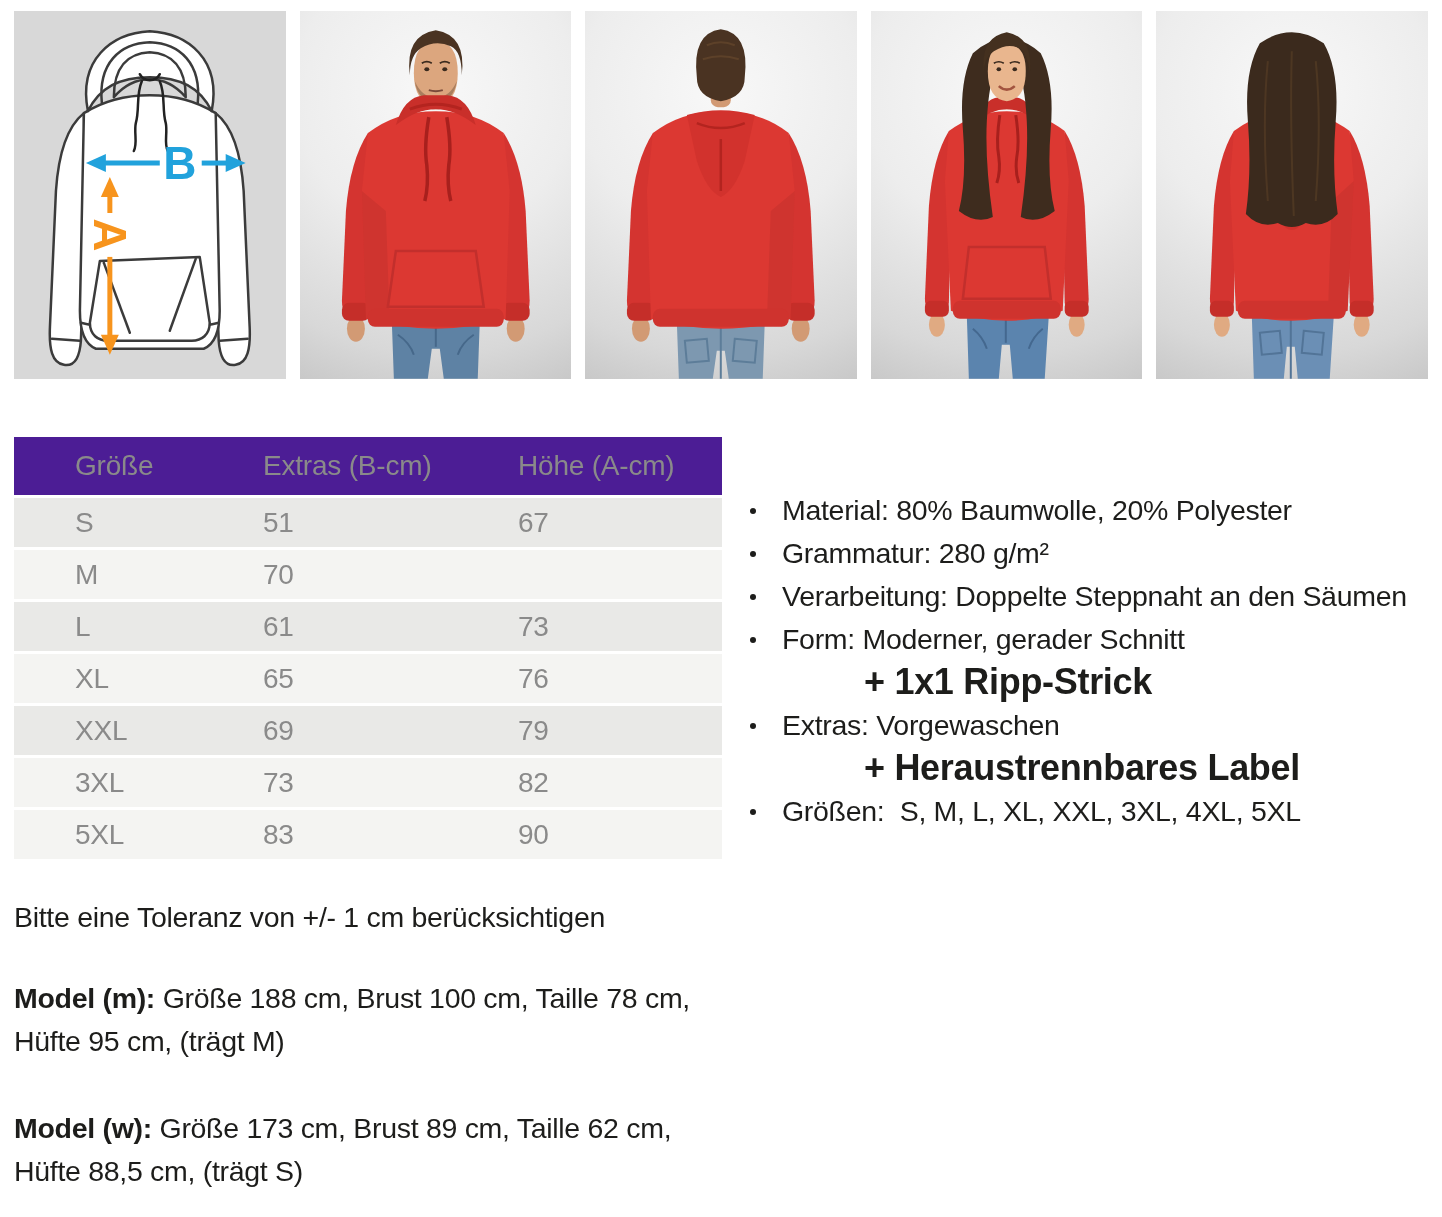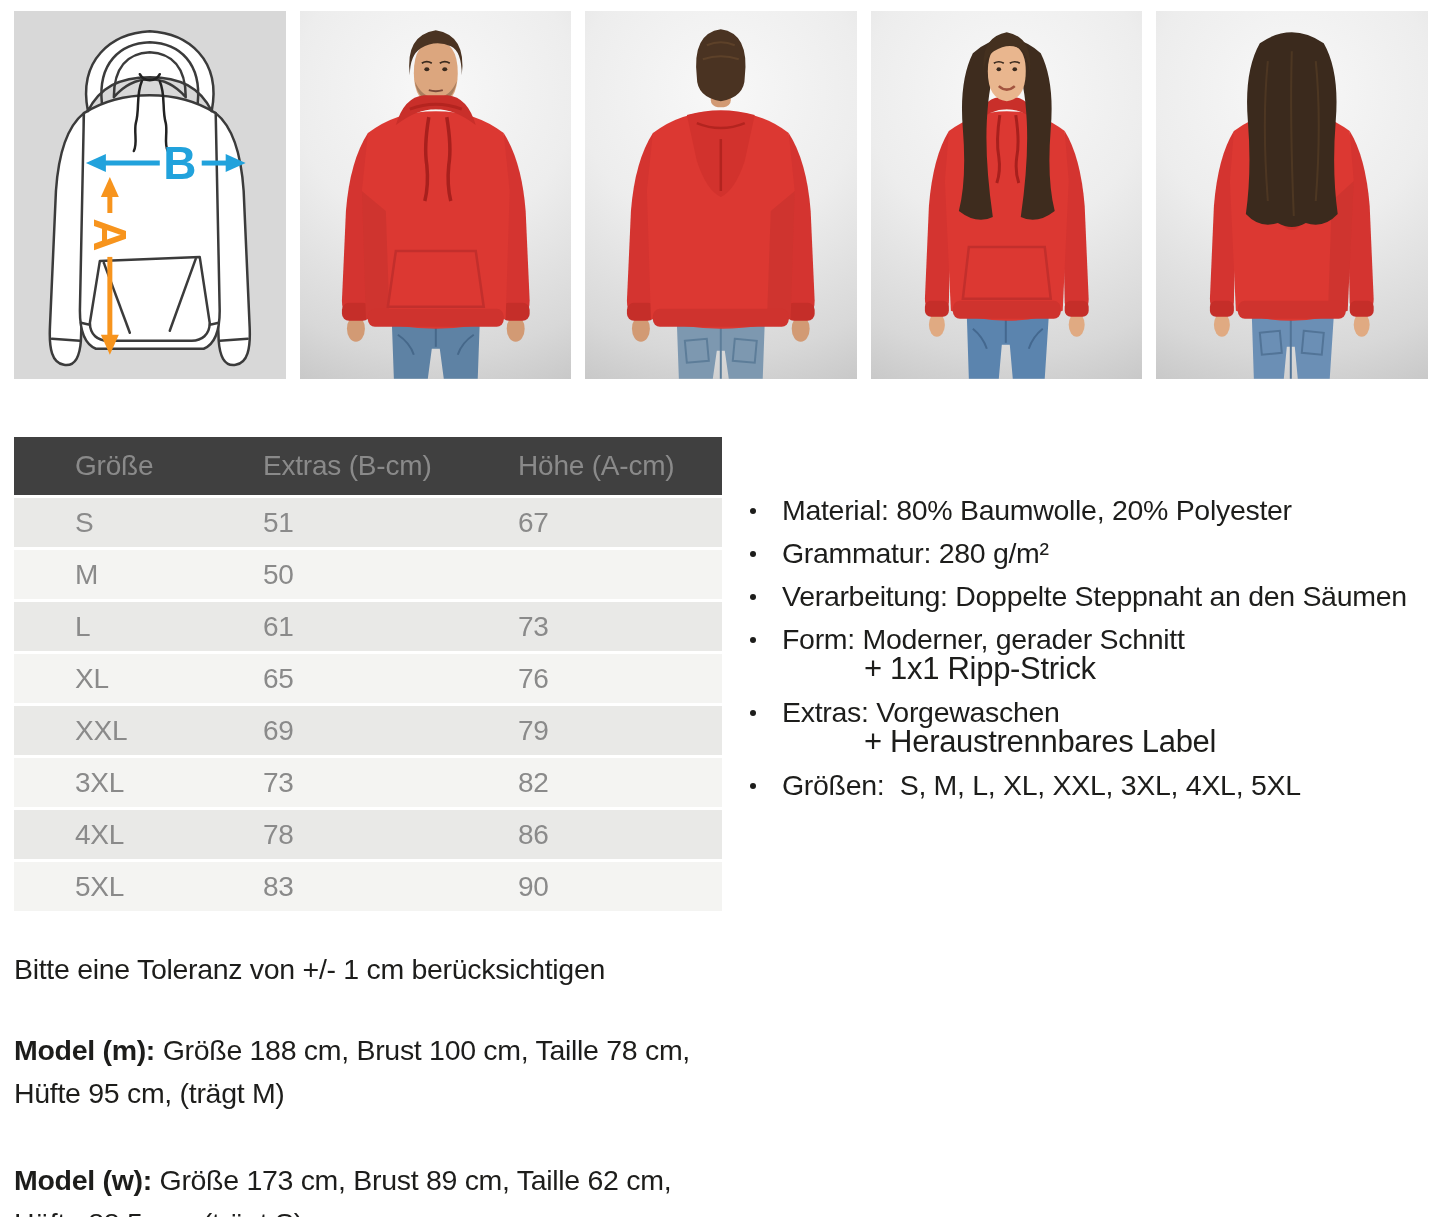--- a/index.html
+++ b/index.html
@@ -11,21 +11,21 @@
   .panel{flex:1;overflow:hidden;position:relative;}
   .panel.diagram{background:#d8d8d8;}
   .panel.photo{background:radial-gradient(130% 95% at 50% 22%, #f8f8f8 0%, #ededed 40%, #d8d8d8 75%, #bfbfbf 100%);}
   .panel svg{display:block;width:100%;height:100%;}
 
   
   .left-col{position:absolute;left:14px;top:437px;width:708px;}
   .size-table{display:flex;flex-direction:column;row-gap:3px;}
   .trow{display:grid;grid-template-columns:190px 255px 1fr;align-items:center;height:49px;
         font-size:28px;color:#8a8a8a;letter-spacing:-0.2px;}
-  .trow.thead{height:58px;background:#404040;}
+  .trow.thead{height:58px;background:#4c1d95;}
   .tbody{display:flex;flex-direction:column;row-gap:3px;}
   .trow.dark{background:#e9e9e7;}
   .trow.light{background:#f4f4f2;}
   .cell.c1{padding-left:61px;}
   .cell.c2{padding-left:59px;}
   .cell.c3{padding-left:59px;}
 
   .note{margin-top:37px;font-size:28.5px;line-height:43px;letter-spacing:-0.3px;}
   .model-block{font-size:28.5px;line-height:43px;letter-spacing:-0.3px;}
   .model-m{margin-top:38px;}
@@ -33,21 +33,21 @@
   .model-block b{font-weight:bold;}
 
   
   .right-col{position:absolute;left:748px;top:448px;width:694px;}
   .intro{font-size:28.5px;line-height:41px;text-align:justify;letter-spacing:-0.3px;}
   .bullets{list-style:none;margin:47px 0 0 0;padding:0;}
   .bullet-item{display:flex;align-items:flex-start;margin-bottom:13px;gap:12px;}
   .dot{flex:none;width:6px;height:6px;border-radius:50%;background:#1d1d1b;margin:13px 14px 0 2px;}
   .btext{flex:1;}
   .btext .main{font-size:28.5px;line-height:30px;letter-spacing:-0.3px;white-space:pre-wrap;}
-  .btext .sub{font-size:31px;line-height:30px;letter-spacing:-0.3px;padding-left:82px;}
+  .btext .sub{font-size:36px;line-height:30px;letter-spacing:-0.3px;padding-left:82px;margin-top:13px;font-weight:bold;}
 </style>
 </head>
 <body>
 
 <div id="app">
 
   <div class="gallery">
 
     <div class="panel diagram">
       <svg viewBox="0 0 272 368">
@@ -231,21 +231,21 @@
       </div>
       <div class="tbody">
 
       <div class="trow dark">
             <div class="cell c1">S</div>
             <div class="cell c2">51</div>
             <div class="cell c3">67</div>
           </div>
           <div class="trow light">
             <div class="cell c1">M</div>
-            <div class="cell c3">50</div>
+            <div class="cell c3">70</div>
           </div>
           <div class="trow dark">
             <div class="cell c1">L</div>
             <div class="cell c2">61</div>
             <div class="cell c3">73</div>
           </div>
           <div class="trow light">
             <div class="cell c1">XL</div>
             <div class="cell c2">65</div>
             <div class="cell c3">76</div>
@@ -253,25 +253,20 @@
           <div class="trow dark">
             <div class="cell c1">XXL</div>
             <div class="cell c2">69</div>
             <div class="cell c3">79</div>
           </div>
           <div class="trow light">
             <div class="cell c1">3XL</div>
             <div class="cell c2">73</div>
             <div class="cell c3">82</div>
           </div>
-          <div class="trow dark">
-            <div class="cell c1">4XL</div>
-            <div class="cell c2">78</div>
-            <div class="cell c3">86</div>
-          </div>
           <div class="trow light">
             <div class="cell c1">5XL</div>
             <div class="cell c2">83</div>
             <div class="cell c3">90</div>
           </div>
         </div>
     </div>
 
     <div class="note">Bitte eine Toleranz von +/- 1 cm berücksichtigen</div>
 

